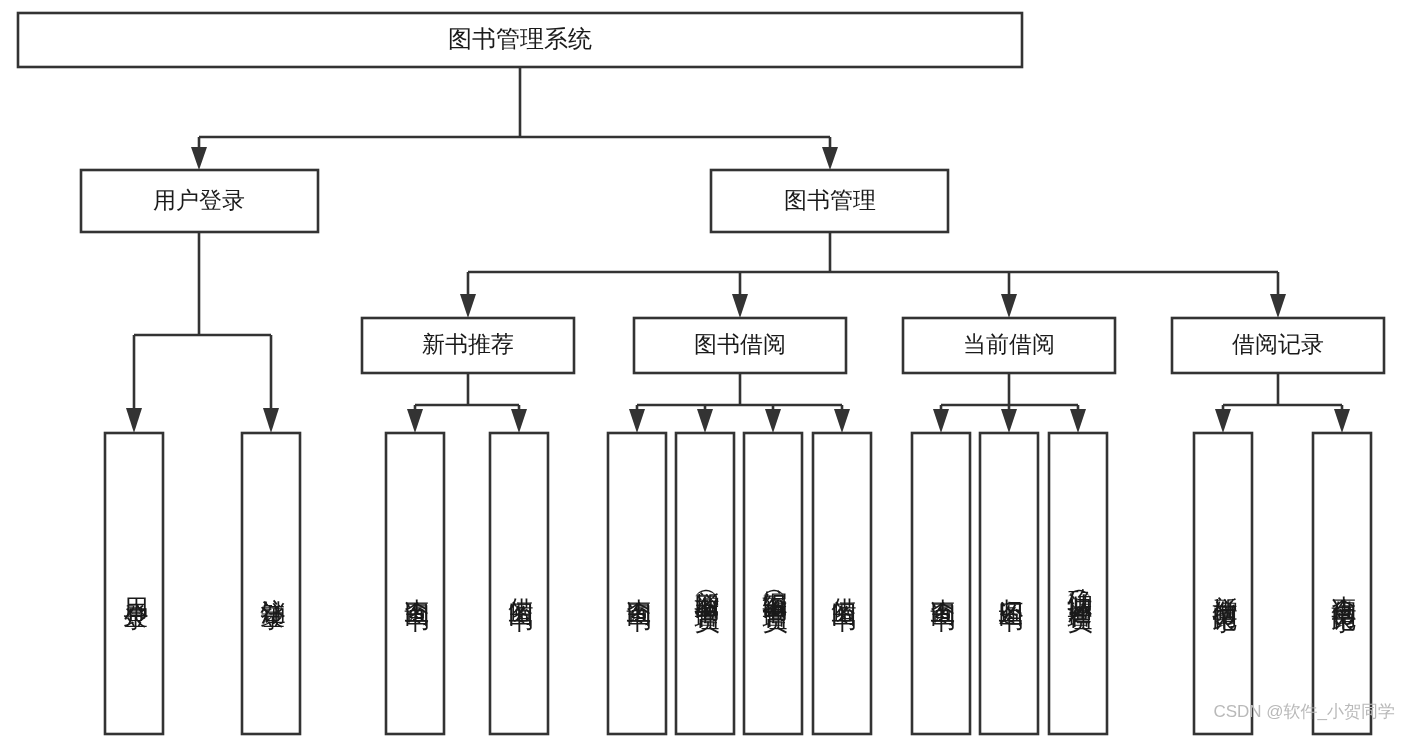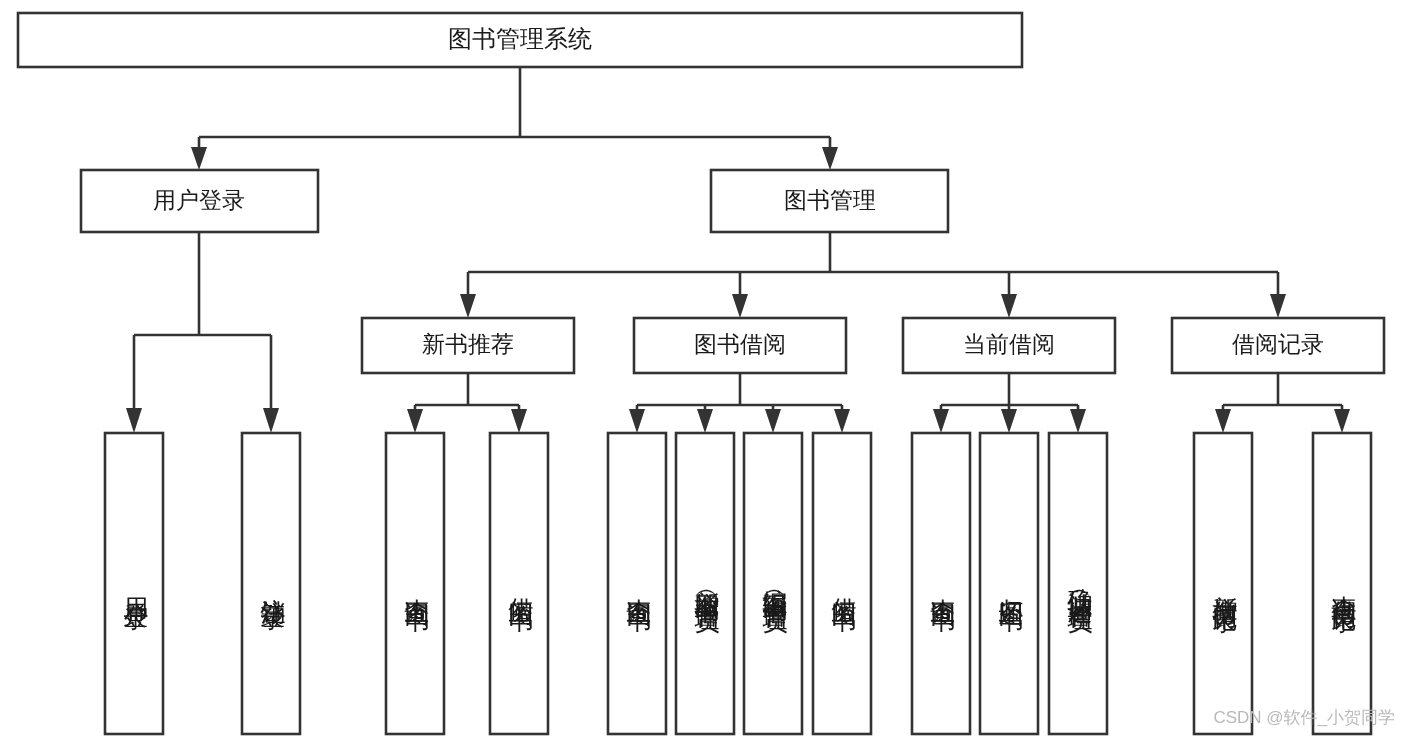--- a/index.html
+++ b/index.html
@@ -49,21 +49,21 @@
     stroke-width: 2.6;
     fill: none;
   }
   .arrow-head {
     fill: #333333;
     stroke: none;
   }
   .watermark {
     position: absolute;
     right: 10px;
-    bottom: 18px;
+    bottom: 24px;
     font-family: "Liberation Sans", "DejaVu Sans", sans-serif;
     font-size: 17px;
     color: #b9b9b9;
     white-space: nowrap;
     user-select: none;
   }
 </style>
 </head>
 <body>
 

